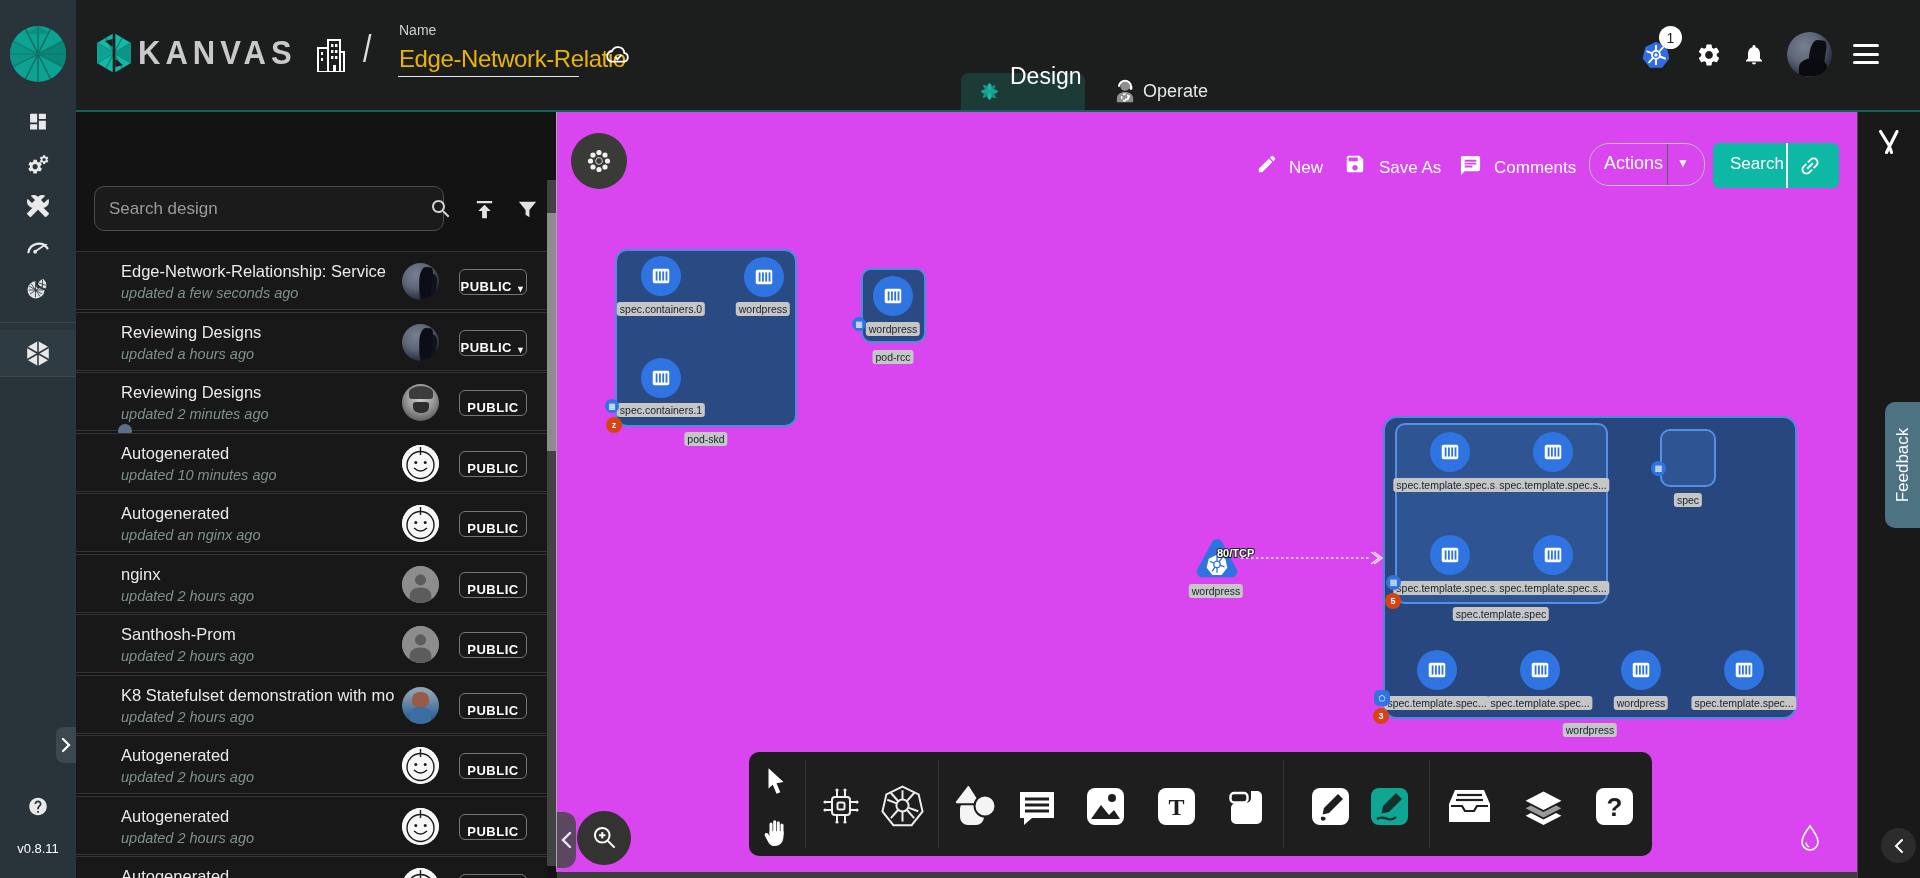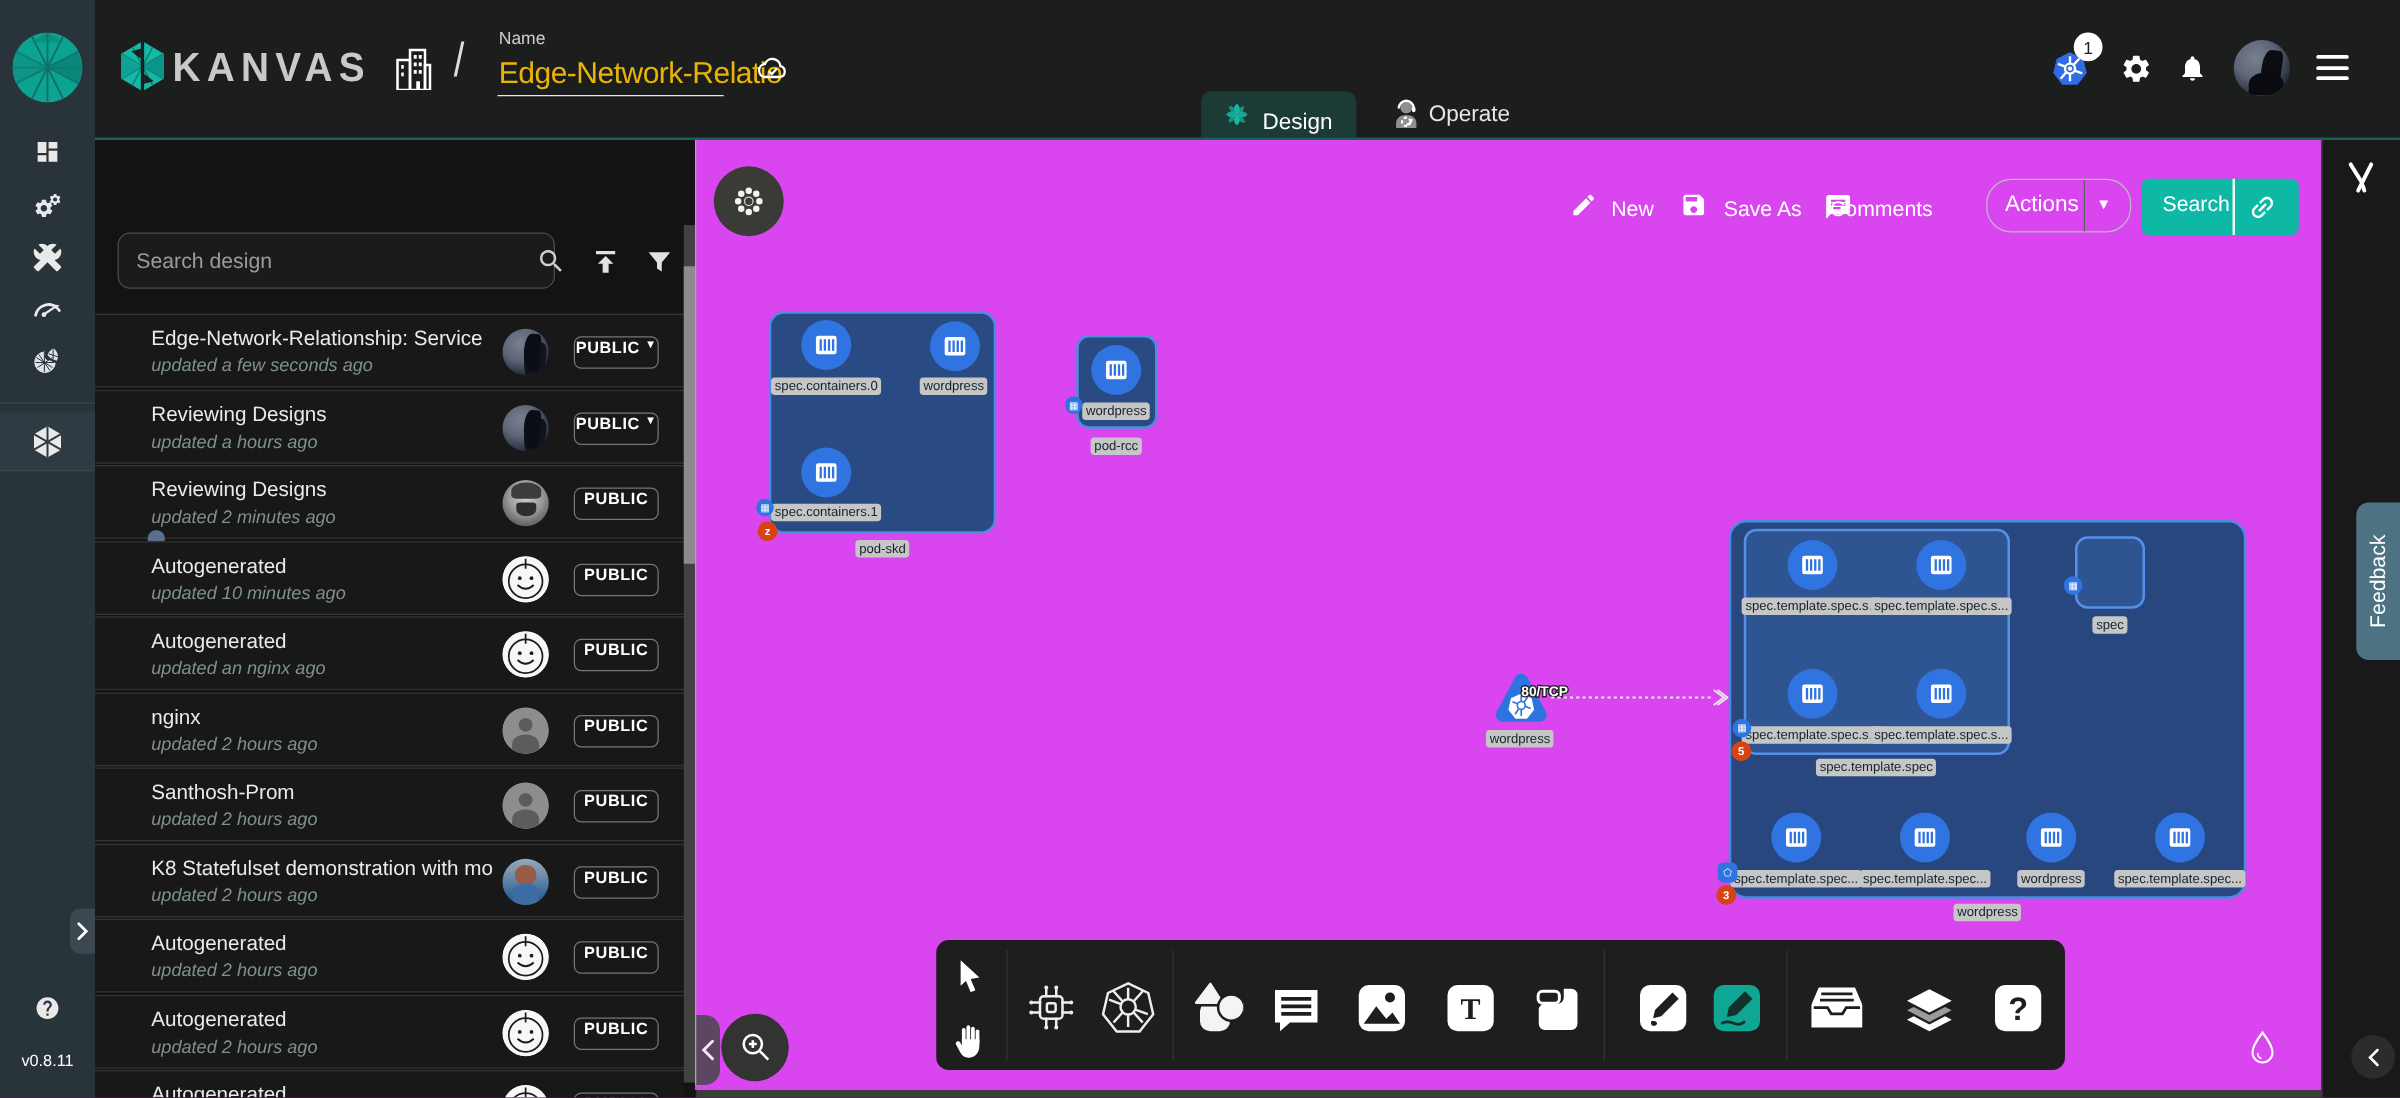--- a/index.html
+++ b/index.html
@@ -12,21 +12,21 @@
 
 #header { left:76px; top:0; width:1844px; height:110px; background:#1c1e1d; z-index:20; }
 
 #panel { left:76px; top:112px; width:480px; height:766px; background:#131313; z-index:10; }
 #panelhead { position:absolute; left:0; top:0; width:480px; height:56px; background:#000; color:#fff; display:flex; align-items:center; justify-content:center; font-size:18px; letter-spacing:.4px; }
 #search { position:absolute; left:18px; top:74px; width:350px; height:45px; background:#1b1b1b; border:1px solid #4c4c4c; border-radius:10px; color:#9b9b9b; font-size:17px; display:flex; align-items:center; padding:0 14px; }
 .row { position:absolute; left:0; width:471px; height:59px; background:#181818; border-top:1px solid #343434; border-bottom:1px solid #343434; }
 .rtitle { position:absolute; left:45px; top:10px; color:#eaeaea; font-size:16.5px; white-space:nowrap; }
 .rsub { position:absolute; left:45px; top:33px; color:#7e918e; font-size:14.5px; font-style:italic; }
 .ravatar { position:absolute; left:326px; top:11px; width:37px; height:37px; border-radius:50%; overflow:hidden; }
-.rbtn { position:absolute; left:383px; top:17px; width:68px; height:26px; border:1px solid #767676; border-radius:6px; color:#fff; font-size:13px; font-weight:bold; letter-spacing:.5px; display:flex; align-items:flex-start; justify-content:center; }
+.rbtn { position:absolute; left:383px; top:17px; width:68px; height:26px; border:1px solid #767676; border-radius:6px; color:#fff; font-size:13px; font-weight:bold; letter-spacing:.5px; display:flex; align-items:flex-end; justify-content:center; }
 .av-bat { background:radial-gradient(circle at 38% 32%, #77808f 0%, #5d6577 40%, #2a3040 72%, #12141d 100%); }
 .av-bat::after { content:""; position:absolute; left:17px; top:4px; width:13px; height:30px; background:#0b0e16; border-radius:40% 20% 0 60%; transform:rotate(6deg); box-shadow:3px 8px 0 2px #10131d; }
 .av-mask { background:radial-gradient(circle at 50% 38%, #cfcfcf 0%, #9a9a9a 45%, #4a4a4a 90%); }
 .av-mask::before { content:""; position:absolute; left:7px; top:2px; width:24px; height:13px; background:#3c3c3c; border-radius:50% 50% 20% 20%; }
 .av-mask::after { content:""; position:absolute; left:11px; top:18px; width:16px; height:11px; background:#2e2e2e; border-radius:20% 20% 50% 50%; }
 .av-smile { background:#f7f7f7; }
 .av-person { background:#8d8d8d; }
 .av-photo { background:linear-gradient(180deg,#8fa8bc 0%,#7a93a8 30%,#3c6ea0 70%,#2d567e 100%); }
 .av-photo::before { content:""; position:absolute; left:10px; top:5px; width:17px; height:16px; background:#9a5a48; border-radius:45%; }
 .av-photo::after { content:""; position:absolute; left:8px; top:20px; width:21px; height:17px; background:#3d6da3; border-radius:40% 40% 0 0; }
@@ -104,21 +104,21 @@
         <path d="M12 2 C15 5 16 8 12 12 C8 8 9 5 12 2z"></path>
         <path d="M22 12 C19 15 16 16 12 12 C16 8 19 9 22 12z" opacity=".85"></path>
         <path d="M12 22 C9 19 8 16 12 12 C16 16 15 19 12 22z"></path>
         <path d="M2 12 C5 9 8 8 12 12 C8 16 5 15 2 12z" opacity=".85"></path>
         <path d="M18.5 4.5 C18.7 8 17.5 10.5 12 12 C13 7 15 5.2 18.5 4.5z" opacity=".7"></path>
         <path d="M19.5 19.5 C16 19.7 13.5 18.5 12 12 C17 13.5 18.8 16 19.5 19.5z" opacity=".7"></path>
         <path d="M4.5 19.5 C4.3 16 5.5 13.5 12 12 C10.5 17 8 18.8 4.5 19.5z" opacity=".7"></path>
         <path d="M4.5 4.5 C8 4.3 10.5 5.5 12 12 C7 10.5 5.2 8 4.5 4.5z" opacity=".7"></path>
       </g>
     </svg>
-    <div class="abs ttxt" style="left:934px;top:87px;font-size:18px">Design</div>
+    <div class="abs ttxt" style="left:934px;top:63px;font-size:23px">Design</div>
 
     <svg class="abs" style="left:1036px;top:78px" width="26" height="27" viewBox="0 0 24 24" fill="#8f8f8f">
       <circle cx="12" cy="7" r="4.4"></circle>
       <path d="M12 12.5 c-4.5 0-7.5 2.4-7.5 6v3.5 h15 v-3.5 c0-3.6-3-6-7.5-6z"></path>
       <path d="M6.4 7.6 a5.6 5.6 0 0 1 11.2 0" fill="none" stroke="#fff" stroke-width="1.8"></path>
       <rect x="16.2" y="6.4" width="2.6" height="4" rx="1.2" fill="#fff"></rect>
       <path d="M12 19.5 a4 4 0 0 0 4-4" fill="none" stroke="#fff" stroke-width="1.6"></path>
       <circle cx="12" cy="17.5" r="3.1" fill="none" stroke="#fff" stroke-width="1.5" stroke-dasharray="2.5 1.6"></circle>
     </svg>
     <div class="abs" style="left:1067px;top:81px;font-size:18px;color:#e6e6e6">Operate</div>
@@ -406,21 +406,21 @@
         <path d="M3 17.25V21h3.75L17.81 9.94l-3.75-3.75L3 17.25zM20.71 7.04c.39-.39.39-1.02 0-1.41l-2.34-2.34c-.39-.39-1.02-.39-1.41 0l-1.83 1.83 3.75 3.75 1.83-1.83z"></path>
       </svg>
     <div class="abs ttxt" style="left:733px;top:46px">New</div>
     <svg class="abs" style="left:788px;top:41px" width="22" height="22" viewBox="0 0 24 24" fill="#fff">
         <path d="M17 3H5c-1.11 0-2 .9-2 2v14c0 1.1.89 2 2 2h14c1.1 0 2-.9 2-2V7l-4-4zm-5 16c-1.66 0-3-1.34-3-3s1.34-3 3-3 3 1.34 3 3-1.34 3-3 3zm3-10H5V5h10v4z"></path>
       </svg>
     <div class="abs ttxt" style="left:823px;top:46px">Save As</div>
     <svg class="abs" style="left:903px;top:42px" width="23" height="23" viewBox="0 0 24 24" fill="#fff">
         <path d="M20 2H4c-1.1 0-1.99.9-1.99 2L2 22l4-4h14c1.1 0 2-.9 2-2V4c0-1.1-.9-2-2-2zM6 9h12v2H6V9zm8 5H6v-2h8v2zm4-6H6V6h12v2z"></path>
       </svg>
-    <div class="abs ttxt" style="left:908px;top:46px">Comments</div>
+    <div class="abs ttxt" style="left:938px;top:46px">Comments</div>
     <div class="abs" style="left:1033px;top:31px;width:116px;height:43px;border:1px solid #b9bdbd;border-radius:20px">
       <div style="position:absolute;left:14px;top:9px;color:#fff;font-size:18px">Actions</div>
       <div style="position:absolute;left:77px;top:0;width:1px;height:41px;background:#5a6464"></div>
       <div style="position:absolute;left:87px;top:12px;color:#fff;font-size:12px">▼</div>
     </div>
     <div class="abs" style="left:1157px;top:31px;width:126px;height:45px;background:#0db9a4;border-radius:6px">
       <div style="position:absolute;left:17px;top:11px;color:#fff;font-size:17px">Search</div>
       <div style="position:absolute;left:73px;top:0;width:1.5px;height:45px;background:#e8f5f2"></div>
       <svg style="position:absolute;left:85px;top:11px" width="24" height="24" viewBox="0 0 24 24" fill="#fff">
           <path transform="rotate(-45 12 12)" d="M3.9 12c0-1.71 1.39-3.1 3.1-3.1h4V7H7c-2.76 0-5 2.24-5 5s2.24 5 5 5h4v-1.9H7c-1.71 0-3.1-1.39-3.1-3.1zM8 13h8v-2H8v2zm9-6h-4v1.9h4c1.71 0 3.1 1.39 3.1 3.1s-1.39 3.1-3.1 3.1h-4V17h4c2.76 0 5-2.24 5-5s-2.24-5-5-5z"></path>

